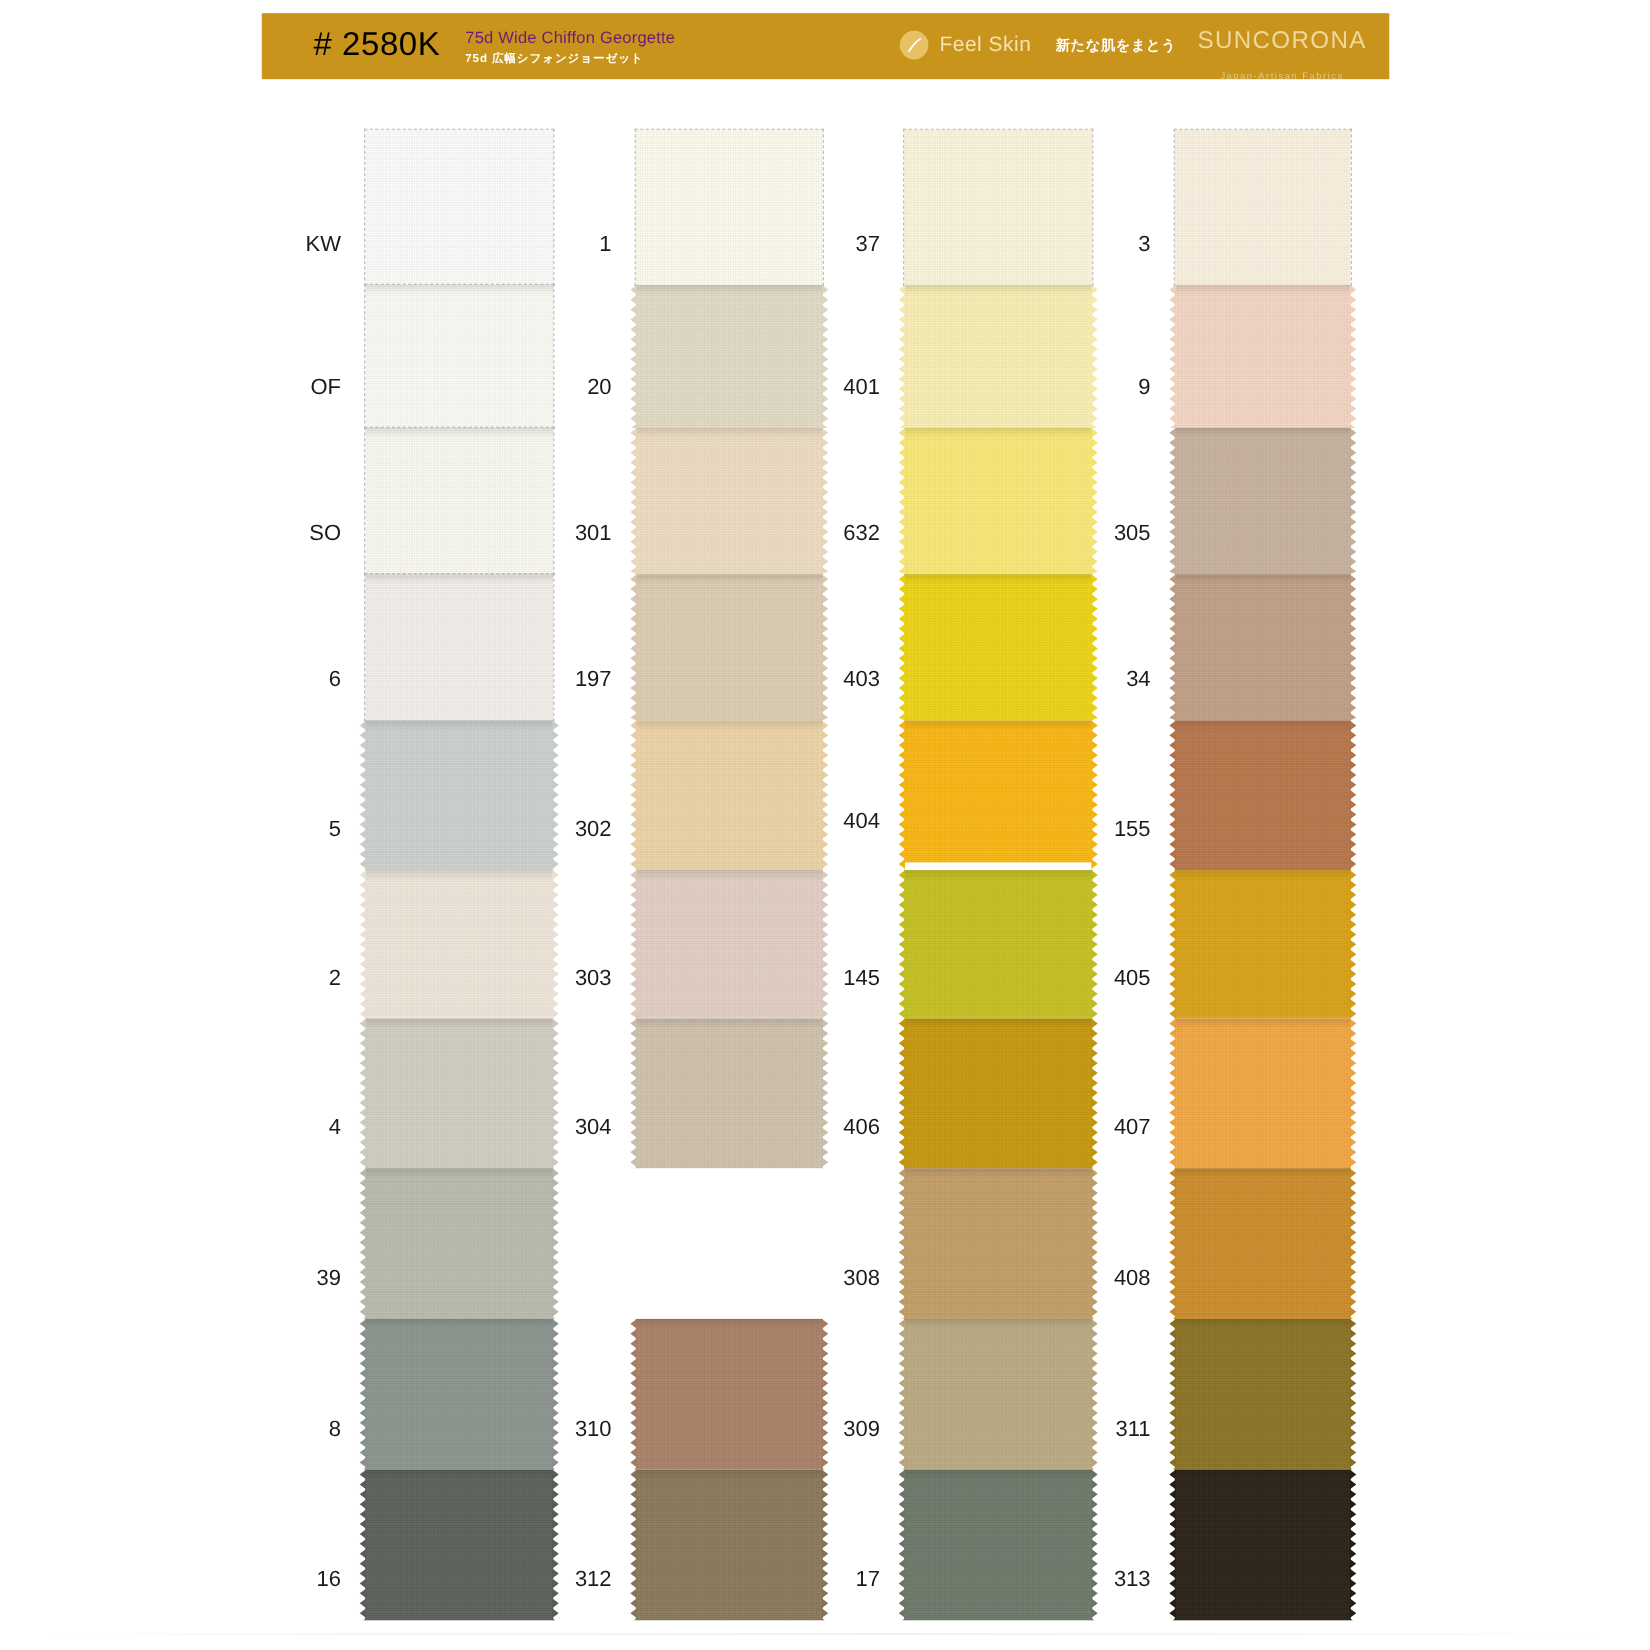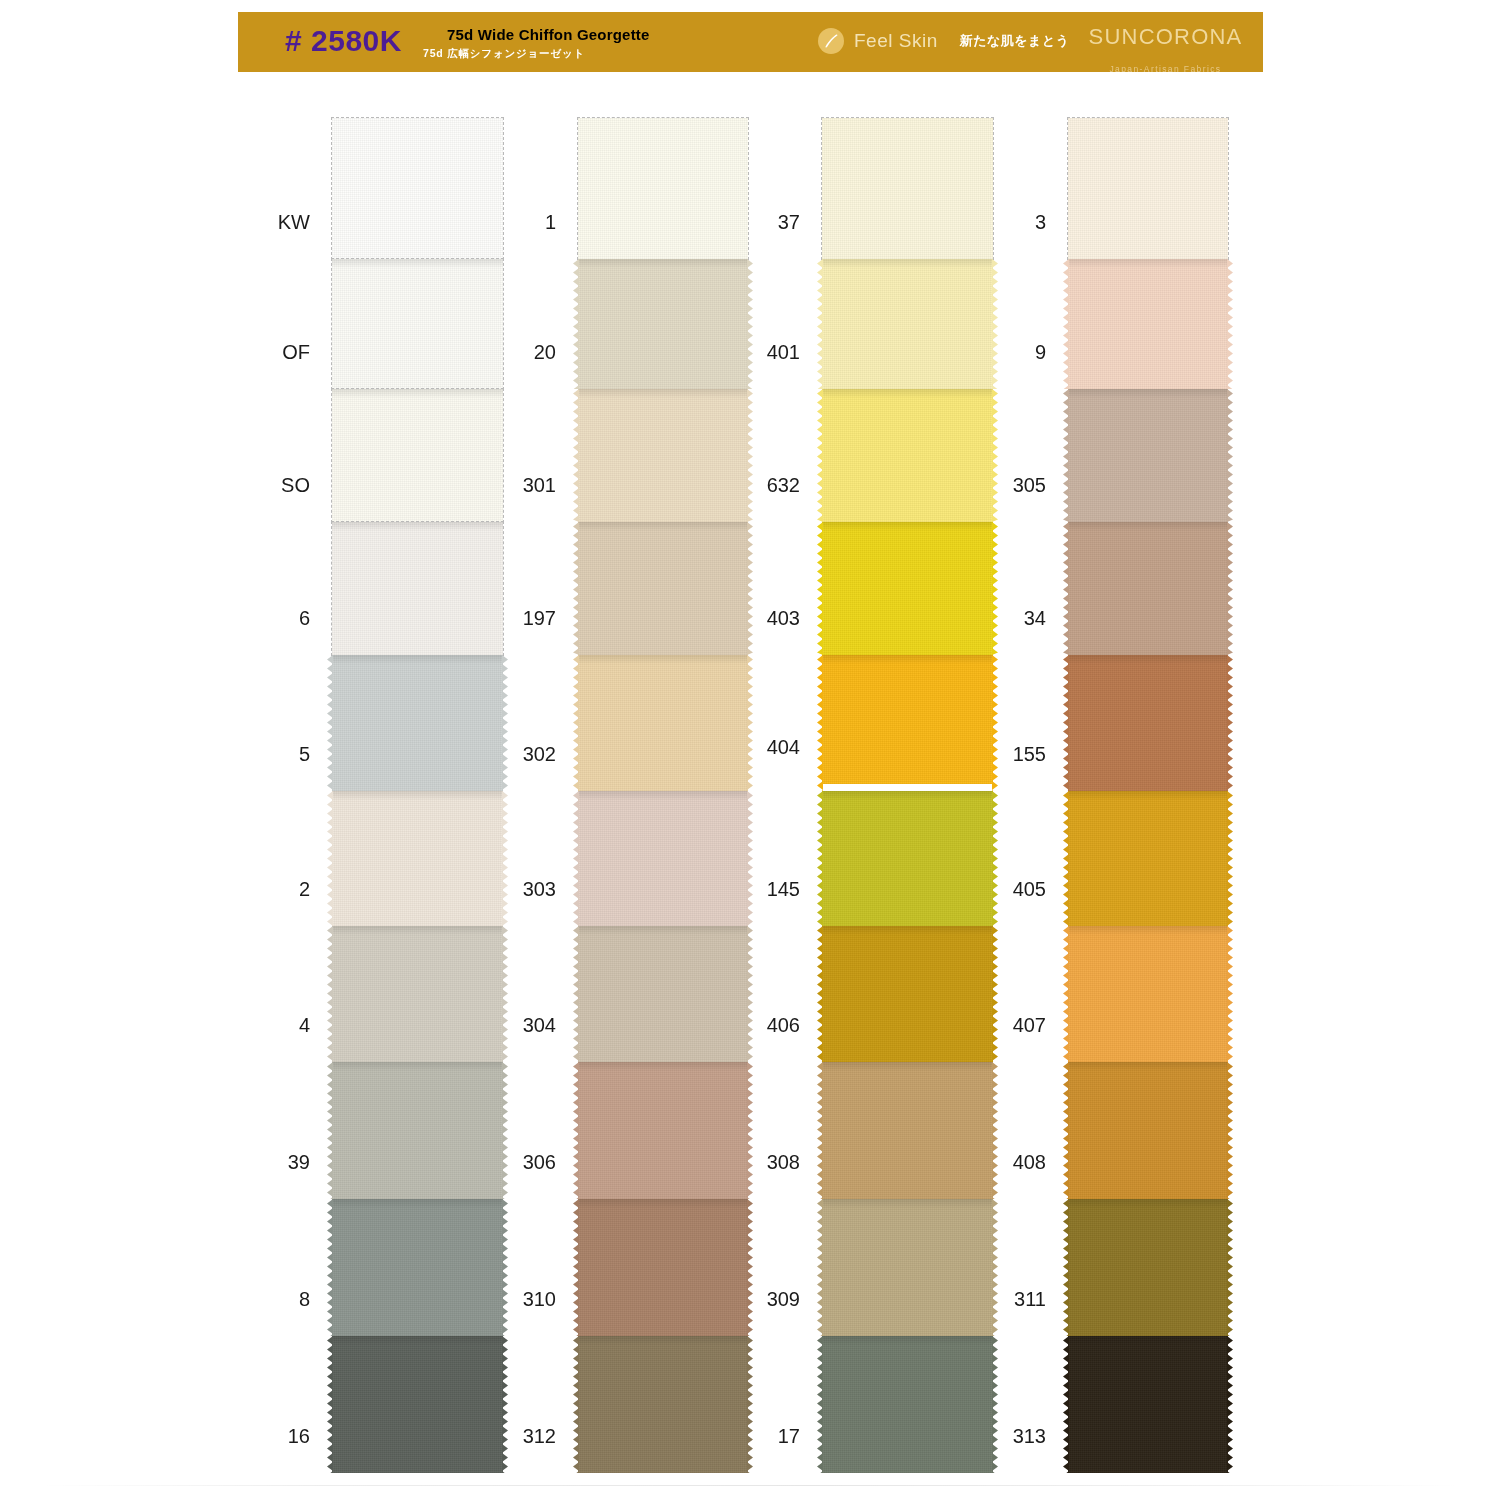--- a/index.html
+++ b/index.html
@@ -17,30 +17,30 @@
     left:238px; top:12px;
     width:1025px; height:60px;
     background:#c8941b;
     overflow:hidden;
   }
   #banner-inner{
     position:relative;width:100%;height:100%;
   }
   #code-title{
     position:absolute;left:47px;top:13px;
-    font-size:30px;font-weight:bold;color:#4c1d95;
+    font-size:30px;font-weight:normal;color:#000000;
     letter-spacing:0.5px;white-space:nowrap;
     line-height:32px;
   }
   #name-block{
     position:absolute;left:185px;top:14px;
   }
   #name-en{
-    font-size:15px;font-weight:bold;color:#000000;
-    letter-spacing:0.2px;white-space:nowrap;line-height:18px;margin-left:24px;
+    font-size:15px;font-weight:normal;color:#701a75;
+    letter-spacing:0.2px;white-space:nowrap;line-height:18px;
   }
   #name-jp{
     font-size:10.5px;font-weight:bold;color:#ffffff;
     letter-spacing:0.8px;white-space:nowrap;line-height:15px;
     margin-top:2px;
   }
   #feelskin-group{
     position:absolute;left:580px;top:16px;
     display:flex;align-items:center;gap:10px;
   }
@@ -353,33 +353,20 @@
           <div class="overlap-shade"></div>
           <div class="pinked-left"><svg width="6" height="136" viewBox="0 0 6 136" preserveAspectRatio="none" aria-hidden="true">
               <path d="M6,0 L0,4.5 L6,9 L0,13.5 L6,18 L0,22.5 L6,27 L0,31.5 L6,36 L0,40.5 L6,45 L0,49.5 L6,54 L0,58.5 L6,63 L0,67.5 L6,72 L0,76.5 L6,81 L0,85.5 L6,90 L0,94.5 L6,99 L0,103.5 L6,108 L0,112.5 L6,117 L0,121.5 L6,126 L0,130.5 L6,135 L0,139.5 L6,136 L6,136 Z" fill="#c9bca8"></path>
             </svg></div>
           <div class="pinked-right"><svg width="6" height="136" viewBox="0 0 6 136" preserveAspectRatio="none" aria-hidden="true">
               <path d="M0,0 L6,4.5 L0,9 L6,13.5 L0,18 L6,22.5 L0,27 L6,31.5 L0,36 L6,40.5 L0,45 L6,49.5 L0,54 L6,58.5 L0,63 L6,67.5 L0,72 L6,76.5 L0,81 L6,85.5 L0,90 L6,94.5 L0,99 L6,103.5 L0,108 L6,112.5 L0,117 L6,121.5 L0,126 L6,130.5 L0,135 L6,139.5 L0,136 L0,136 Z" fill="#c9bca8"></path>
             </svg></div>
         </div>
         <div class="swatch-label">304</div>
       </div>
-      <div class="swatch-row" style="position: absolute; left: 0px; top: 944px; width: 100%; height: 137px; z-index: 8;">
-        <div class="swatch-chip" style="background: rgb(196, 160, 139);">
-          <div class="weave"></div>
-          <div class="overlap-shade"></div>
-          <div class="pinked-left"><svg width="6" height="137" viewBox="0 0 6 137" preserveAspectRatio="none" aria-hidden="true">
-              <path d="M6,0 L0,4.5 L6,9 L0,13.5 L6,18 L0,22.5 L6,27 L0,31.5 L6,36 L0,40.5 L6,45 L0,49.5 L6,54 L0,58.5 L6,63 L0,67.5 L6,72 L0,76.5 L6,81 L0,85.5 L6,90 L0,94.5 L6,99 L0,103.5 L6,108 L0,112.5 L6,117 L0,121.5 L6,126 L0,130.5 L6,135 L0,139.5 L6,137 L6,137 Z" fill="#be9a85"></path>
-            </svg></div>
-          <div class="pinked-right"><svg width="6" height="137" viewBox="0 0 6 137" preserveAspectRatio="none" aria-hidden="true">
-              <path d="M0,0 L6,4.5 L0,9 L6,13.5 L0,18 L6,22.5 L0,27 L6,31.5 L0,36 L6,40.5 L0,45 L6,49.5 L0,54 L6,58.5 L0,63 L6,67.5 L0,72 L6,76.5 L0,81 L6,85.5 L0,90 L6,94.5 L0,99 L6,103.5 L0,108 L6,112.5 L0,117 L6,121.5 L0,126 L6,130.5 L0,135 L6,139.5 L0,137 L0,137 Z" fill="#be9a85"></path>
-            </svg></div>
-        </div>
-        <div class="swatch-label">306</div>
-      </div>
       <div class="swatch-row" style="position: absolute; left: 0px; top: 1081px; width: 100%; height: 137px; z-index: 9;">
         <div class="swatch-chip" style="background: rgb(169, 130, 104);">
           <div class="weave"></div>
           <div class="overlap-shade"></div>
           <div class="pinked-left"><svg width="6" height="137" viewBox="0 0 6 137" preserveAspectRatio="none" aria-hidden="true">
               <path d="M6,0 L0,4.5 L6,9 L0,13.5 L6,18 L0,22.5 L6,27 L0,31.5 L6,36 L0,40.5 L6,45 L0,49.5 L6,54 L0,58.5 L6,63 L0,67.5 L6,72 L0,76.5 L6,81 L0,85.5 L6,90 L0,94.5 L6,99 L0,103.5 L6,108 L0,112.5 L6,117 L0,121.5 L6,126 L0,130.5 L6,135 L0,139.5 L6,137 L6,137 Z" fill="#a37c62"></path>
             </svg></div>
           <div class="pinked-right"><svg width="6" height="137" viewBox="0 0 6 137" preserveAspectRatio="none" aria-hidden="true">
               <path d="M0,0 L6,4.5 L0,9 L6,13.5 L0,18 L6,22.5 L0,27 L6,31.5 L0,36 L6,40.5 L0,45 L6,49.5 L0,54 L6,58.5 L0,63 L6,67.5 L0,72 L6,76.5 L0,81 L6,85.5 L0,90 L6,94.5 L0,99 L6,103.5 L0,108 L6,112.5 L0,117 L6,121.5 L0,126 L6,130.5 L0,135 L6,139.5 L0,137 L0,137 Z" fill="#a37c62"></path>
             </svg></div>

